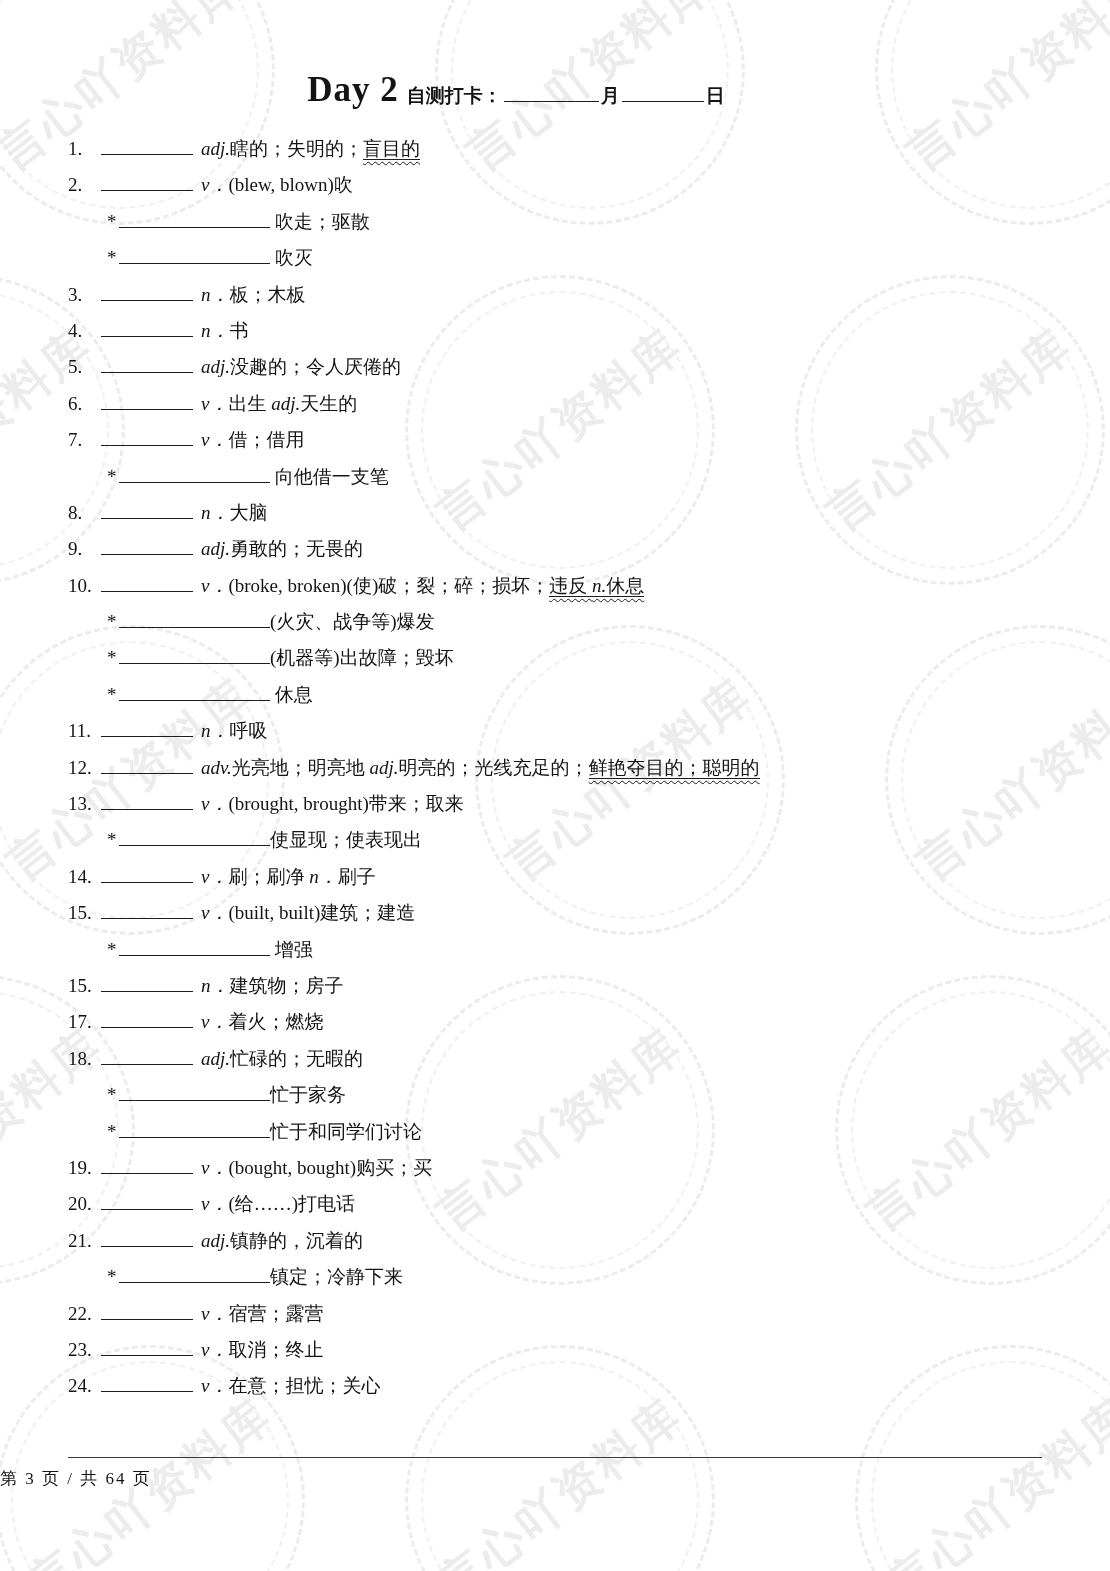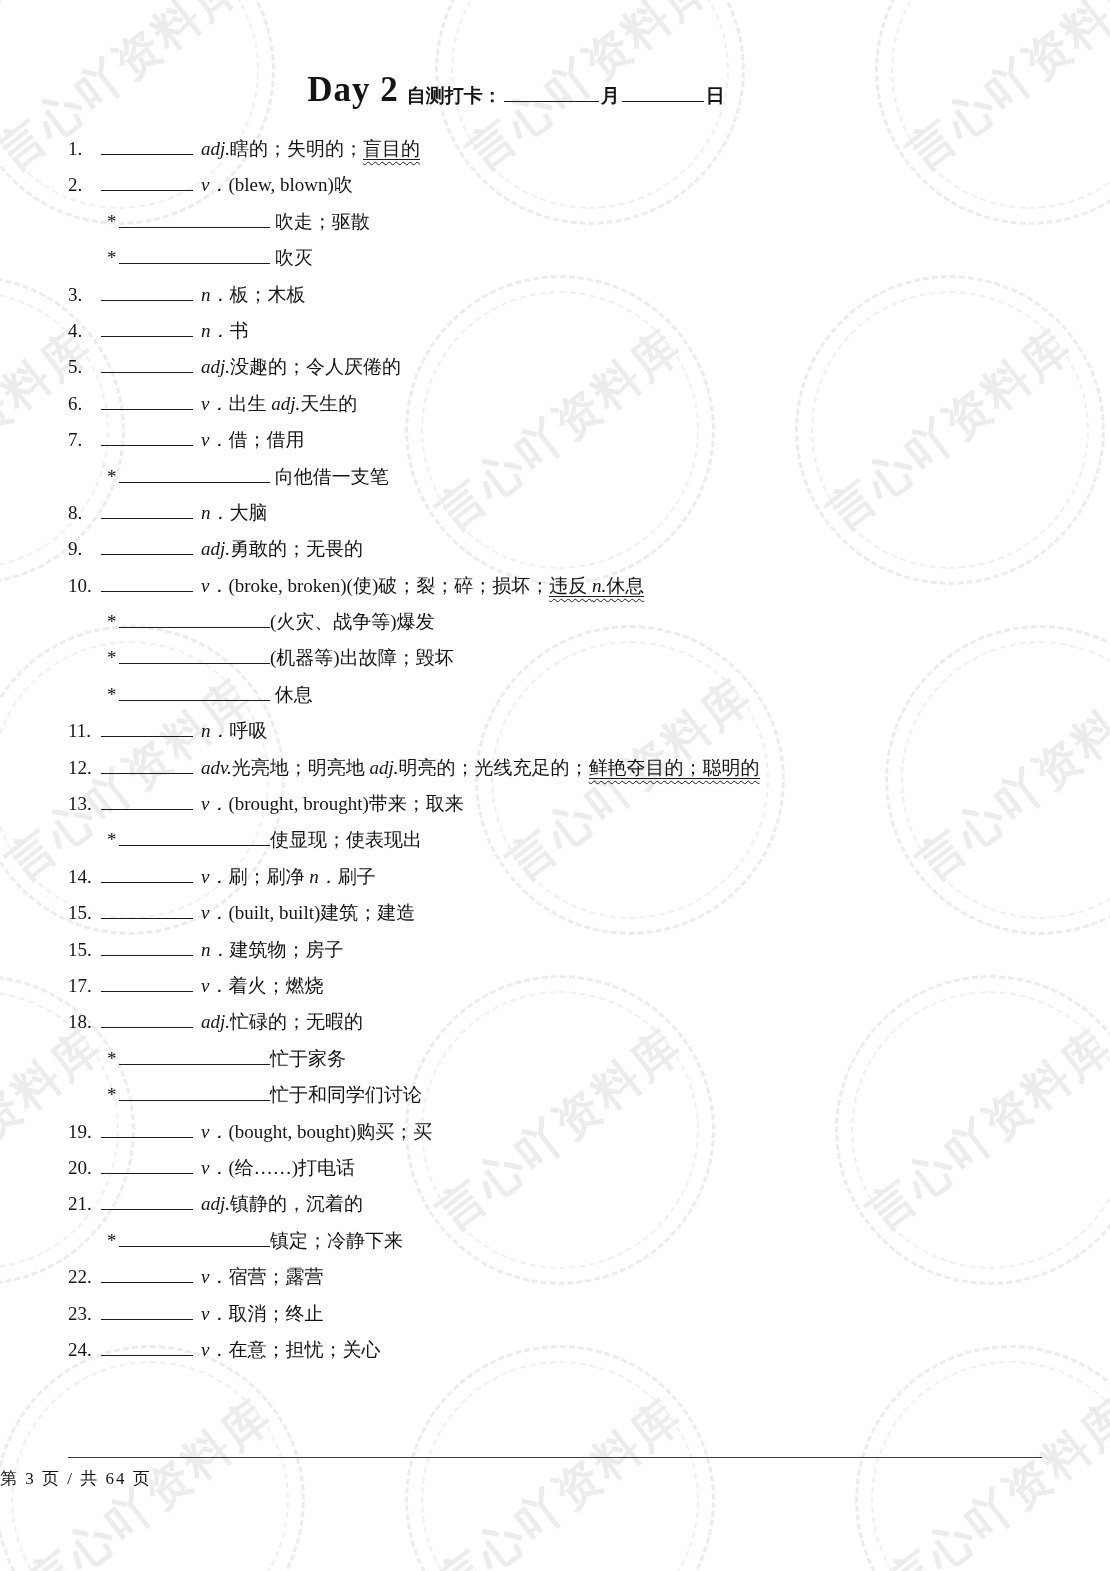--- a/index.html
+++ b/index.html
@@ -170,20 +170,21 @@
         <div class="row main"><span class="num">10.</span><span class="blank main-blank"></span><span class="pos">v．</span><span>(broke, broken)(使)破；裂；碎；损坏；</span><span class="uw">违反 </span><span class="uw pos">n.</span><span class="uw">休息</span></div>
         <div class="row sub"><span class="star">*</span><span class="blank sub-blank"></span><span>(火灾、战争等)爆发</span></div>
         <div class="row sub"><span class="star">*</span><span class="blank sub-blank"></span><span>(机器等)出故障；毁坏</span></div>
         <div class="row sub"><span class="star">*</span><span class="blank sub-blank"></span><span>&nbsp;休息</span></div>
         <div class="row main"><span class="num">11.</span><span class="blank main-blank"></span><span class="pos">n．</span><span>呼吸</span></div>
         <div class="row main"><span class="num">12.</span><span class="blank main-blank"></span><span class="pos">adv.</span><span>光亮地；明亮地 </span><span class="pos">adj.</span><span>明亮的；光线充足的；</span><span class="uw">鲜艳夺目的；聪明的</span></div>
         <div class="row main"><span class="num">13.</span><span class="blank main-blank"></span><span class="pos">v．</span><span>(brought, brought)带来；取来</span></div>
         <div class="row sub"><span class="star">*</span><span class="blank sub-blank"></span><span>使显现；使表现出</span></div>
         <div class="row main"><span class="num">14.</span><span class="blank main-blank"></span><span class="pos">v．</span><span>刷；刷净 </span><span class="pos">n．</span><span>刷子</span></div>
         <div class="row main"><span class="num">15.</span><span class="blank main-blank"></span><span class="pos">v．</span><span>(built, built)建筑；建造</span></div>
+        <div class="row sub"><span class="star">*</span><span class="blank sub-blank"></span><span>&nbsp;增强</span></div>
         <div class="row main"><span class="num">15.</span><span class="blank main-blank"></span><span class="pos">n．</span><span>建筑物；房子</span></div>
         <div class="row main"><span class="num">17.</span><span class="blank main-blank"></span><span class="pos">v．</span><span>着火；燃烧</span></div>
         <div class="row main"><span class="num">18.</span><span class="blank main-blank"></span><span class="pos">adj.</span><span>忙碌的；无暇的</span></div>
         <div class="row sub"><span class="star">*</span><span class="blank sub-blank"></span><span>忙于家务</span></div>
         <div class="row sub"><span class="star">*</span><span class="blank sub-blank"></span><span>忙于和同学们讨论</span></div>
         <div class="row main"><span class="num">19.</span><span class="blank main-blank"></span><span class="pos">v．</span><span>(bought, bought)购买；买</span></div>
         <div class="row main"><span class="num">20.</span><span class="blank main-blank"></span><span class="pos">v．</span><span>(给……)打电话</span></div>
         <div class="row main"><span class="num">21.</span><span class="blank main-blank"></span><span class="pos">adj.</span><span>镇静的，沉着的</span></div>
         <div class="row sub"><span class="star">*</span><span class="blank sub-blank"></span><span>镇定；冷静下来</span></div>
         <div class="row main"><span class="num">22.</span><span class="blank main-blank"></span><span class="pos">v．</span><span>宿营；露营</span></div>

